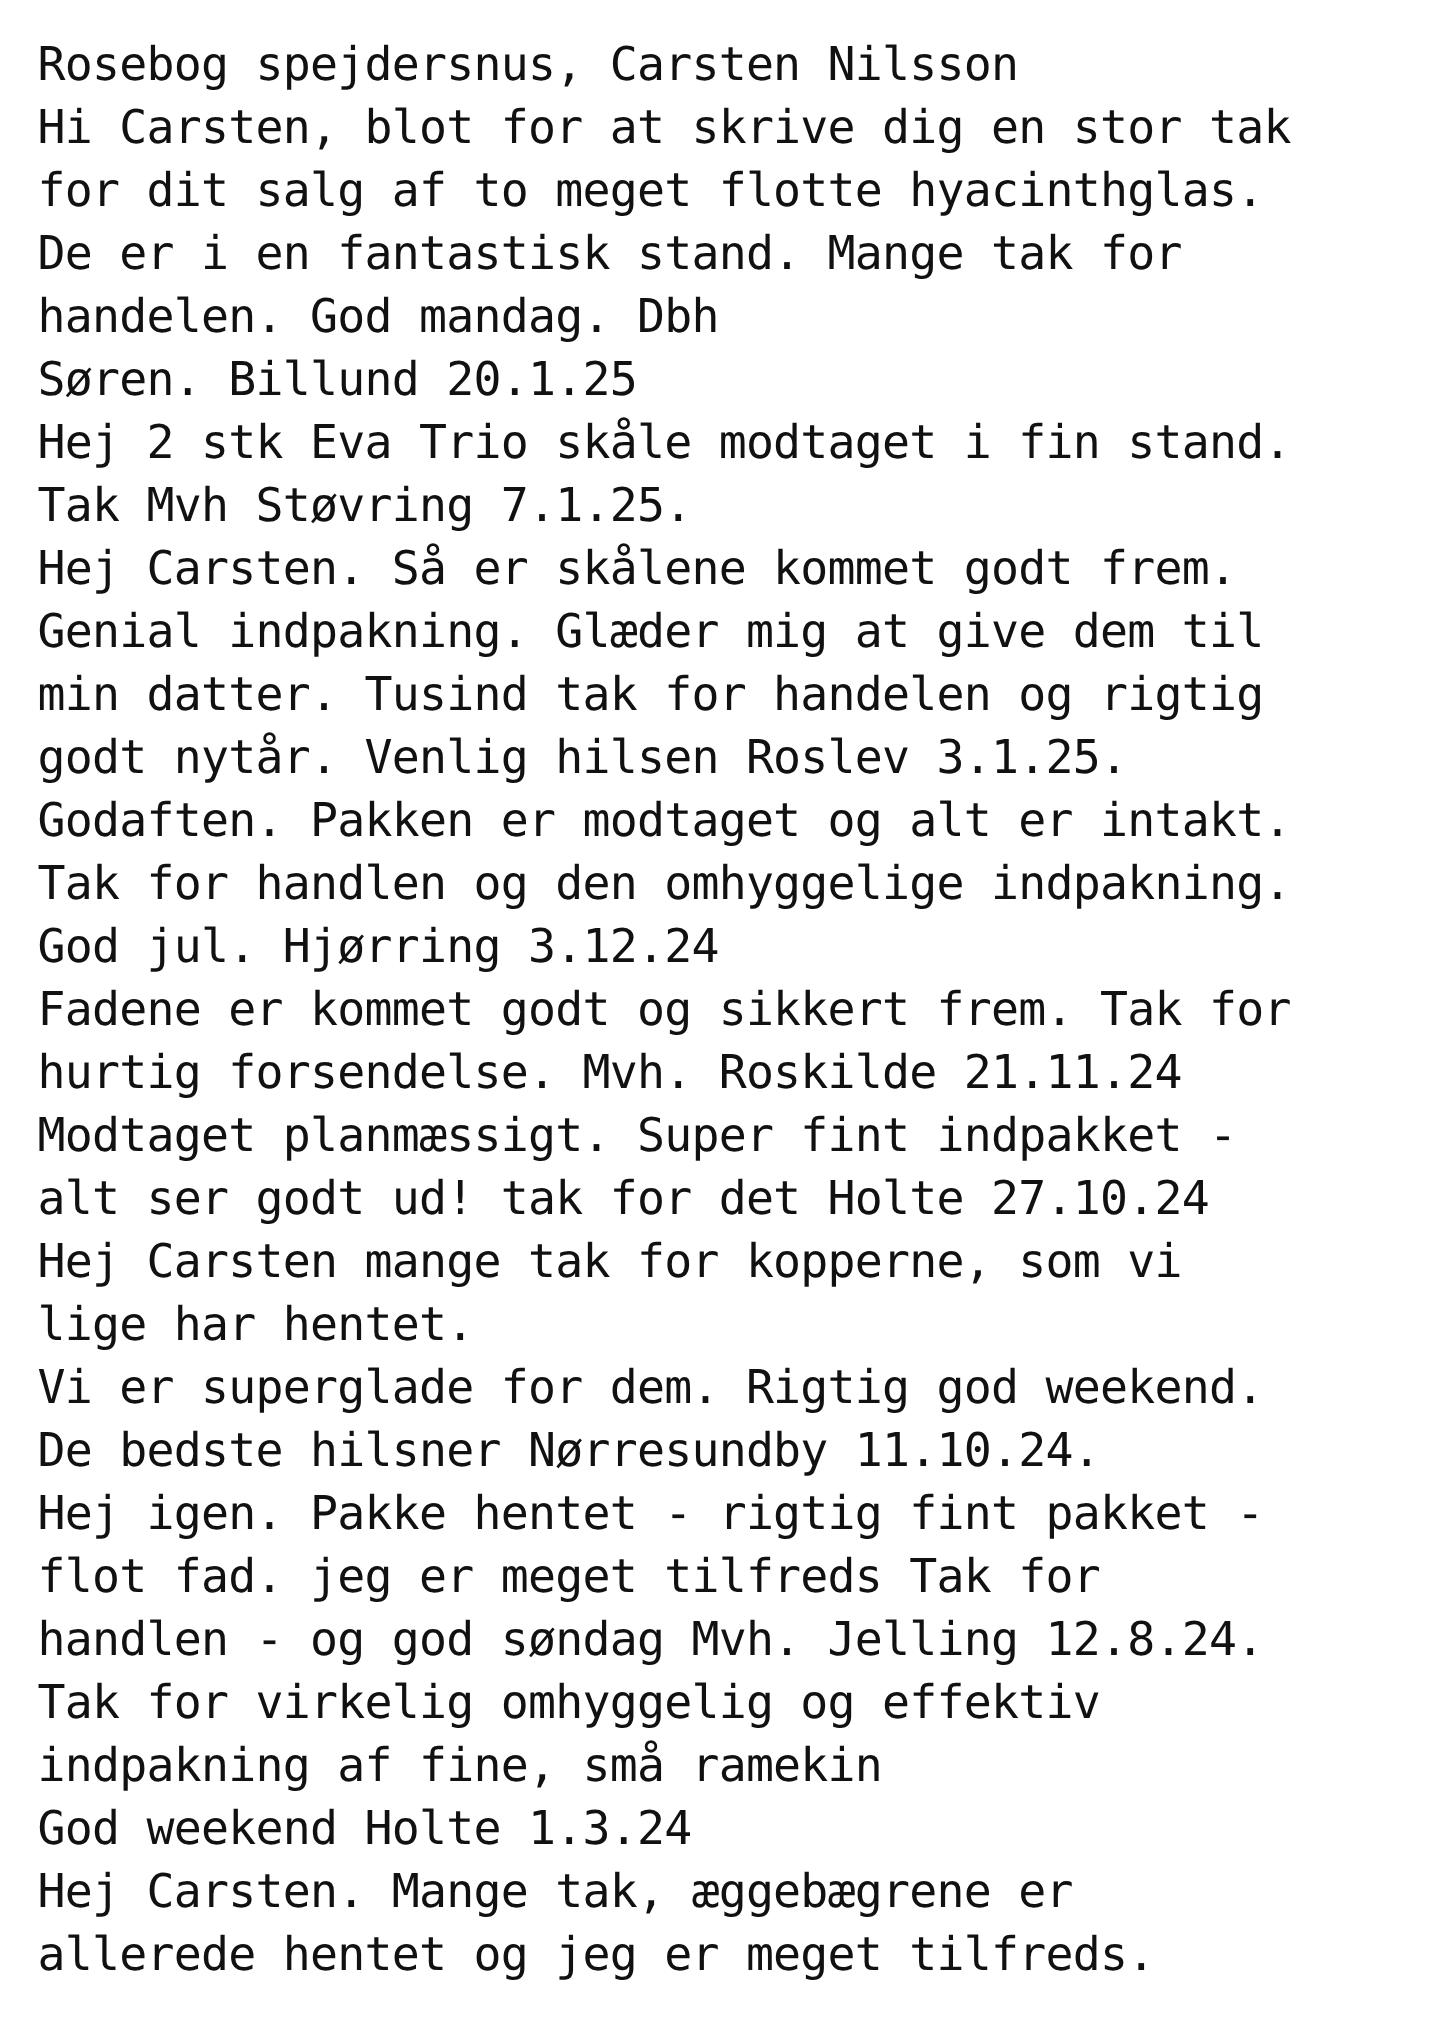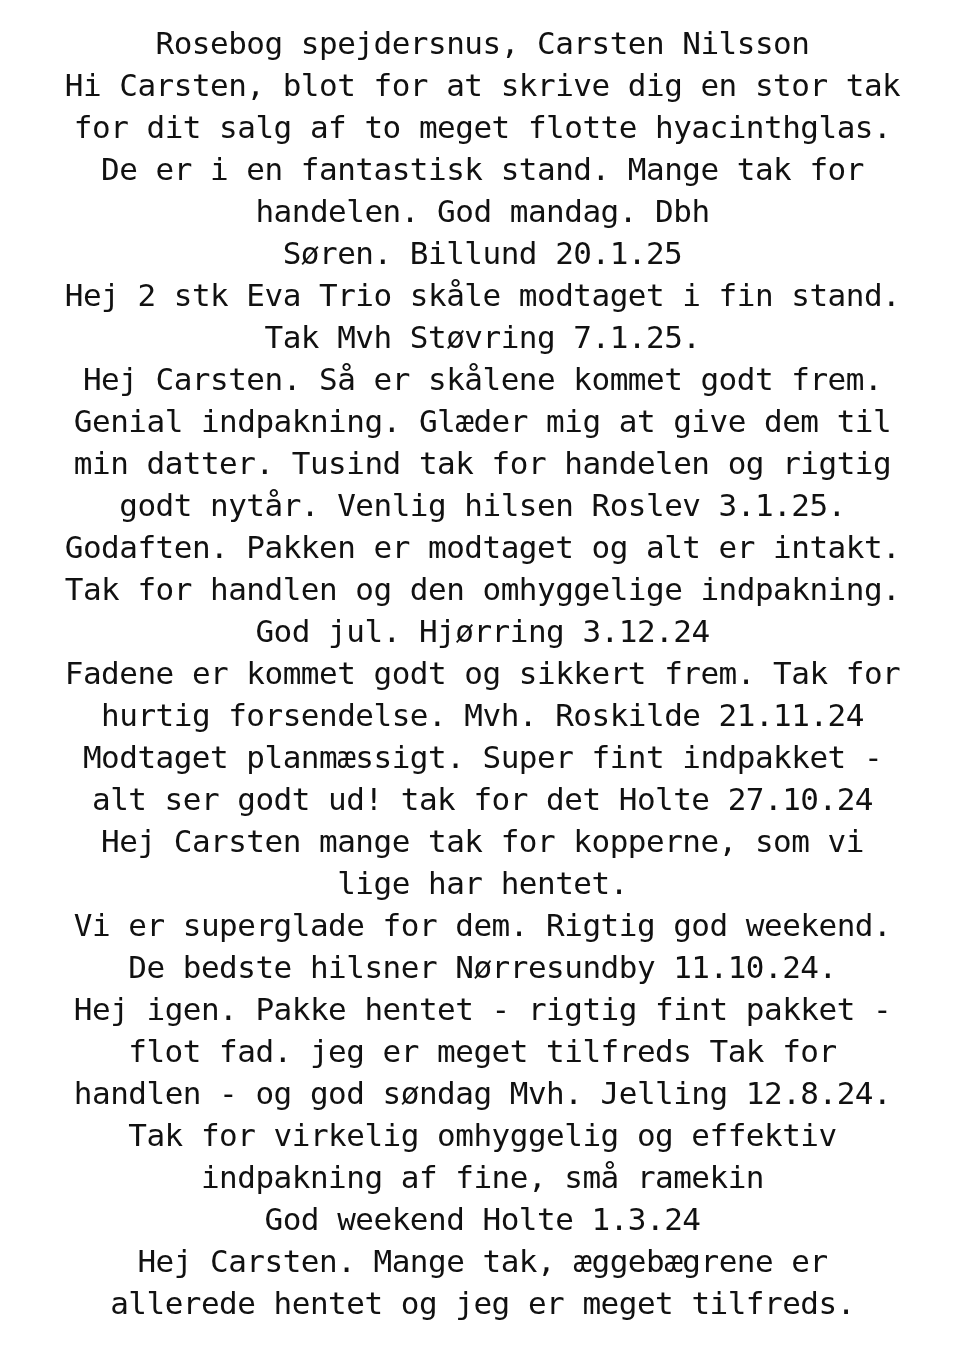--- a/index.html
+++ b/index.html
@@ -13,21 +13,20 @@
     overflow: hidden;
     font-family: "DejaVu Sans Mono", "Liberation Mono", monospace;
     color: #111111;
   }
   .page {
     box-sizing: border-box;
     width: 960px;
     height: 1358px;
     padding: 22px 20px 24px 25px;
     background: #ffffff;
-    text-align: center;
   }
   .text-block {
     font-size: 31px;
     line-height: 42px;
     letter-spacing: -0.5px;
     white-space: pre;
   }
   .line {
     height: 42px;
   }

